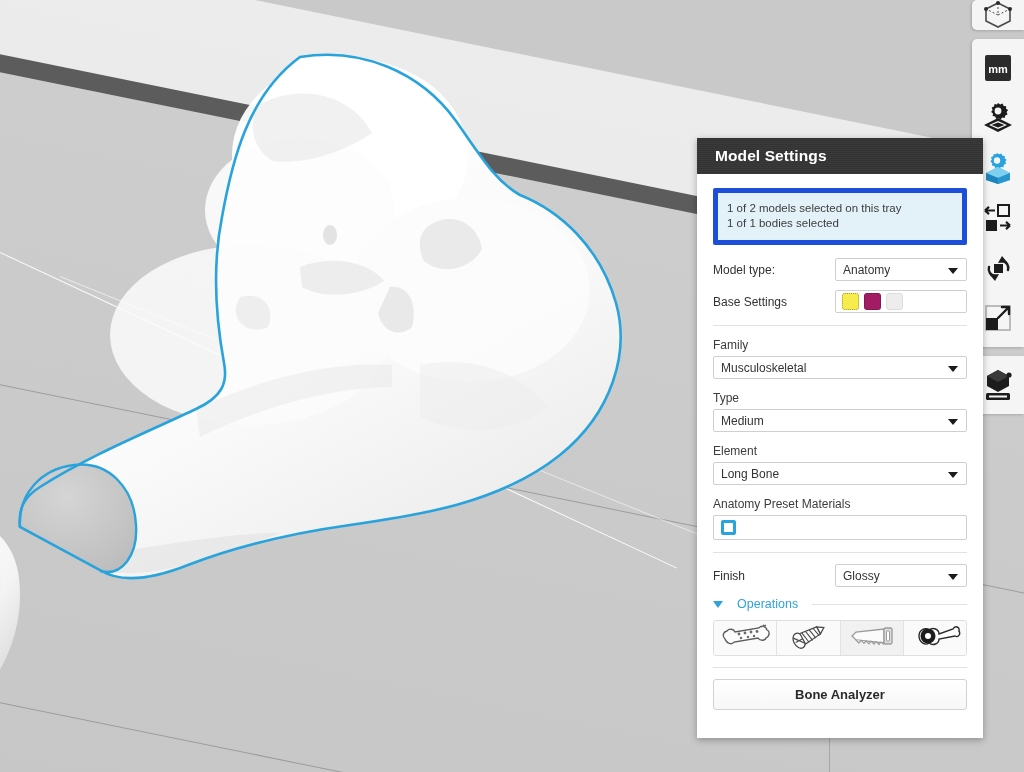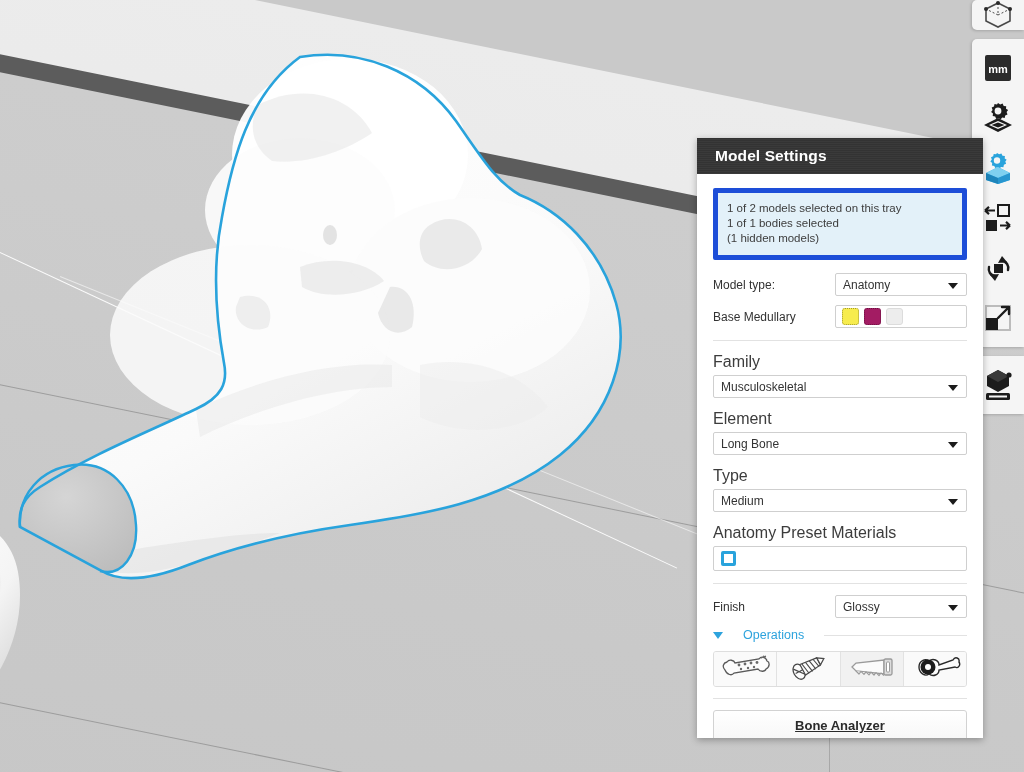--- a/index.html
+++ b/index.html
@@ -163,32 +163,32 @@
     border: 3px solid #29a3dc;
     border-radius: 2px;
     background: #fff;
     cursor: pointer;
   }
   .hr {
     height: 1px; background: #e2e2e2;
     margin: 12px 0 11px 0;
   }
   .group-label {
-    font-size: 16px; color: #3c3c3c;
+    font-size: 12px; color: #3c3c3c;
     margin: 12px 0 4px 0;
   }
   .full-field-block { margin-bottom: 10px; }
   .hint {
     font-size: 11.5px;
     color: #b9b9b9;
     line-height: 15px;
     margin-top: 4px;
   }
   .section-head {
-    display: flex; align-items: center; gap: 20px;
+    display: flex; align-items: center; gap: 14px;
     margin: 10px 0 9px 0;
     cursor: pointer;
   }
   .section-head .tri-down {
     width: 0; height: 0;
     border-left: 5px solid transparent;
     border-right: 5px solid transparent;
     border-top: 7px solid #2da3dd;
   }
   .section-head .sec-text {
@@ -216,21 +216,20 @@
   .analyzer-btn {
     width: 100%; height: 31px;
     border: 1px solid #d2d2d2;
     border-radius: 3px;
     background: linear-gradient(180deg,#ffffff 0%,#f7f7f7 100%);
     font-family: "Liberation Sans", sans-serif;
     font-size: 13px; font-weight: bold;
     color: #2b2b2b;
     cursor: pointer;
     margin-top: 2px;
-    text-decoration: underline;
   }
   .annot-circle {
     position: absolute;
     pointer-events: none;
   }
 </style>
 </head>
 <body>
 
 <div id="app">
@@ -460,67 +459,66 @@
     <div id="panel-header">
       <span>Model Settings</span>
     </div>
 
     <div id="panel-body">
 
       
       <div class="info-box">
         <div>1 of 2 models selected on this tray</div>
         <div>1 of 1 bodies selected</div>
-        <div>(1 hidden models)</div>
       </div>
 
       
       <div class="row">
         <div class="row-label">Model type:</div>
         <div class="field">
           <span>Anatomy</span>
           <span class="caret"></span>
         </div>
       </div>
 
       
       <div class="row">
-        <div class="row-label">Base Medullary</div>
+        <div class="row-label">Base Settings</div>
         <div class="field swatch-field">
           <span class="swatch" style="background:#f7ec4d;"></span>
           <span class="swatch" style="background:#a31c63;"></span>
           <span class="swatch plain" style="background:#ededed;"></span>
         </div>
       </div>
 
       <div class="hr"></div>
 
       
       <div class="full-field-block">
         <div class="group-label">Family</div>
         <div class="field wide">
           <span>Musculoskeletal</span>
           <span class="caret"></span>
         </div>
       </div>
 
       
       <div class="full-field-block">
+        <div class="group-label">Type</div>
+        <div class="field wide">
+          <span>Medium</span>
+          <span class="caret"></span>
+        </div>
+      </div>
+
+      
+      <div class="full-field-block">
         <div class="group-label">Element</div>
         <div class="field wide">
           <span>Long Bone</span>
-          <span class="caret"></span>
-        </div>
-      </div>
-
-      
-      <div class="full-field-block">
-        <div class="group-label">Type</div>
-        <div class="field wide">
-          <span>Medium</span>
           <span class="caret"></span>
         </div>
       </div>
 
       
       <div>
         <div class="group-label">Anatomy Preset Materials</div>
         <div class="field wide" style="height:25px;">
           <span class="preset-swatch"></span>
         </div>

